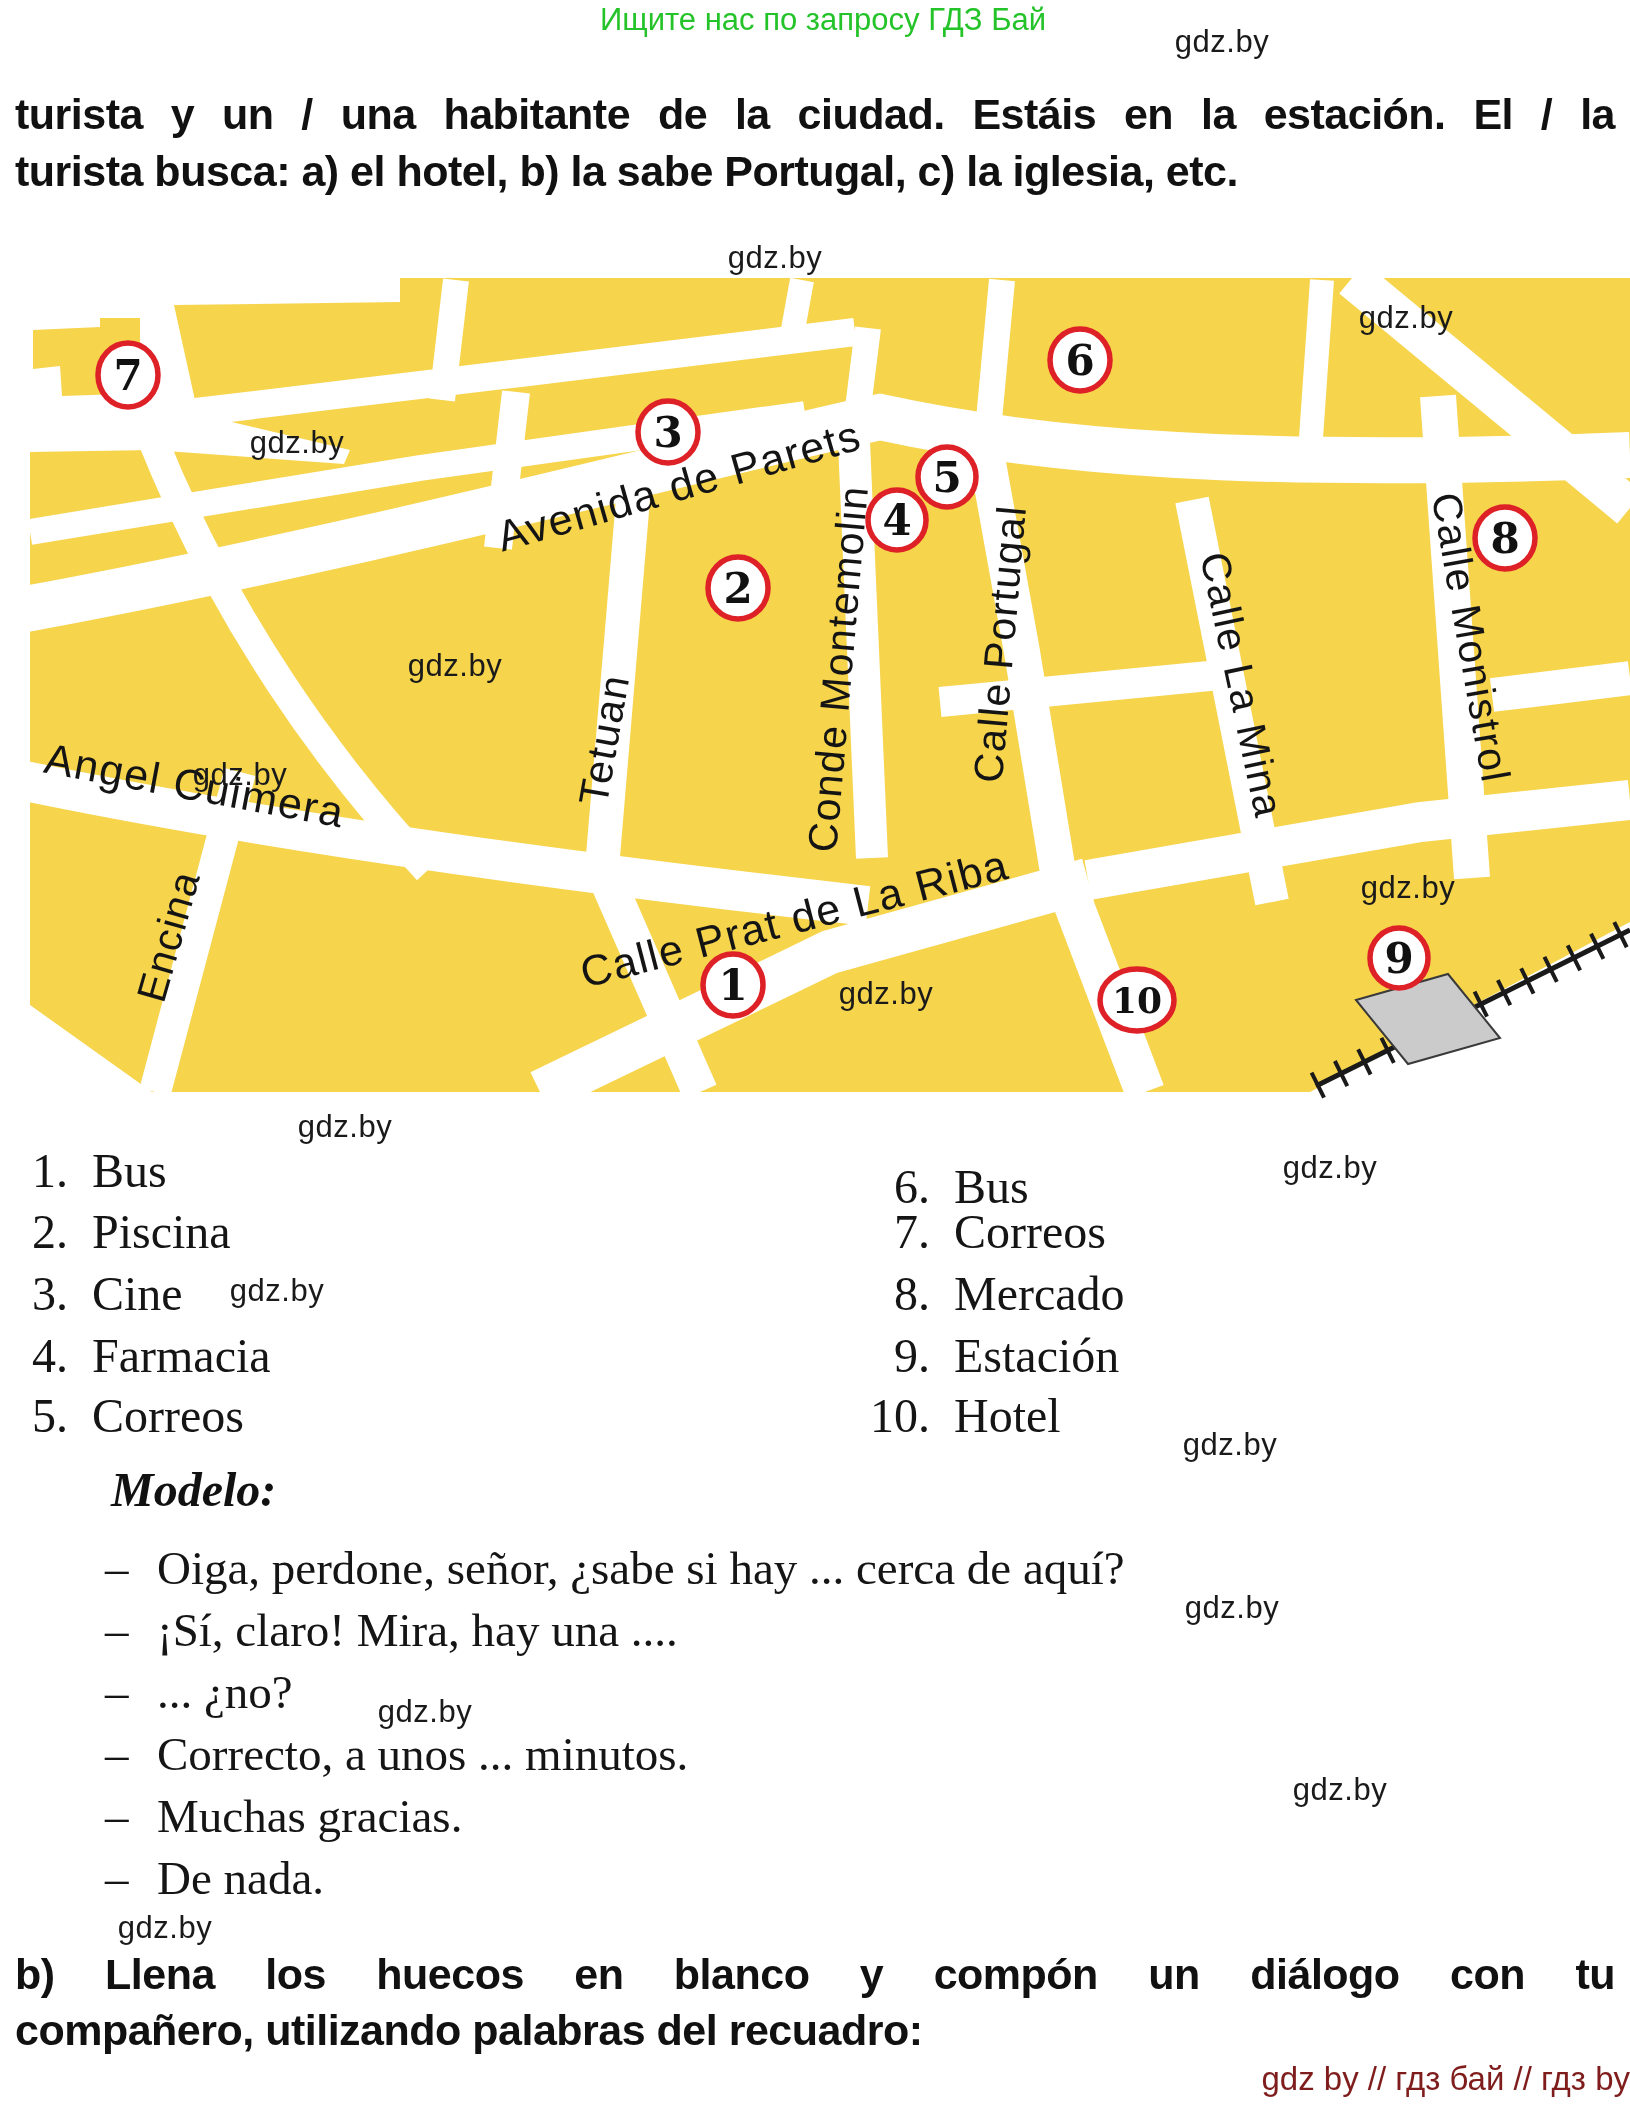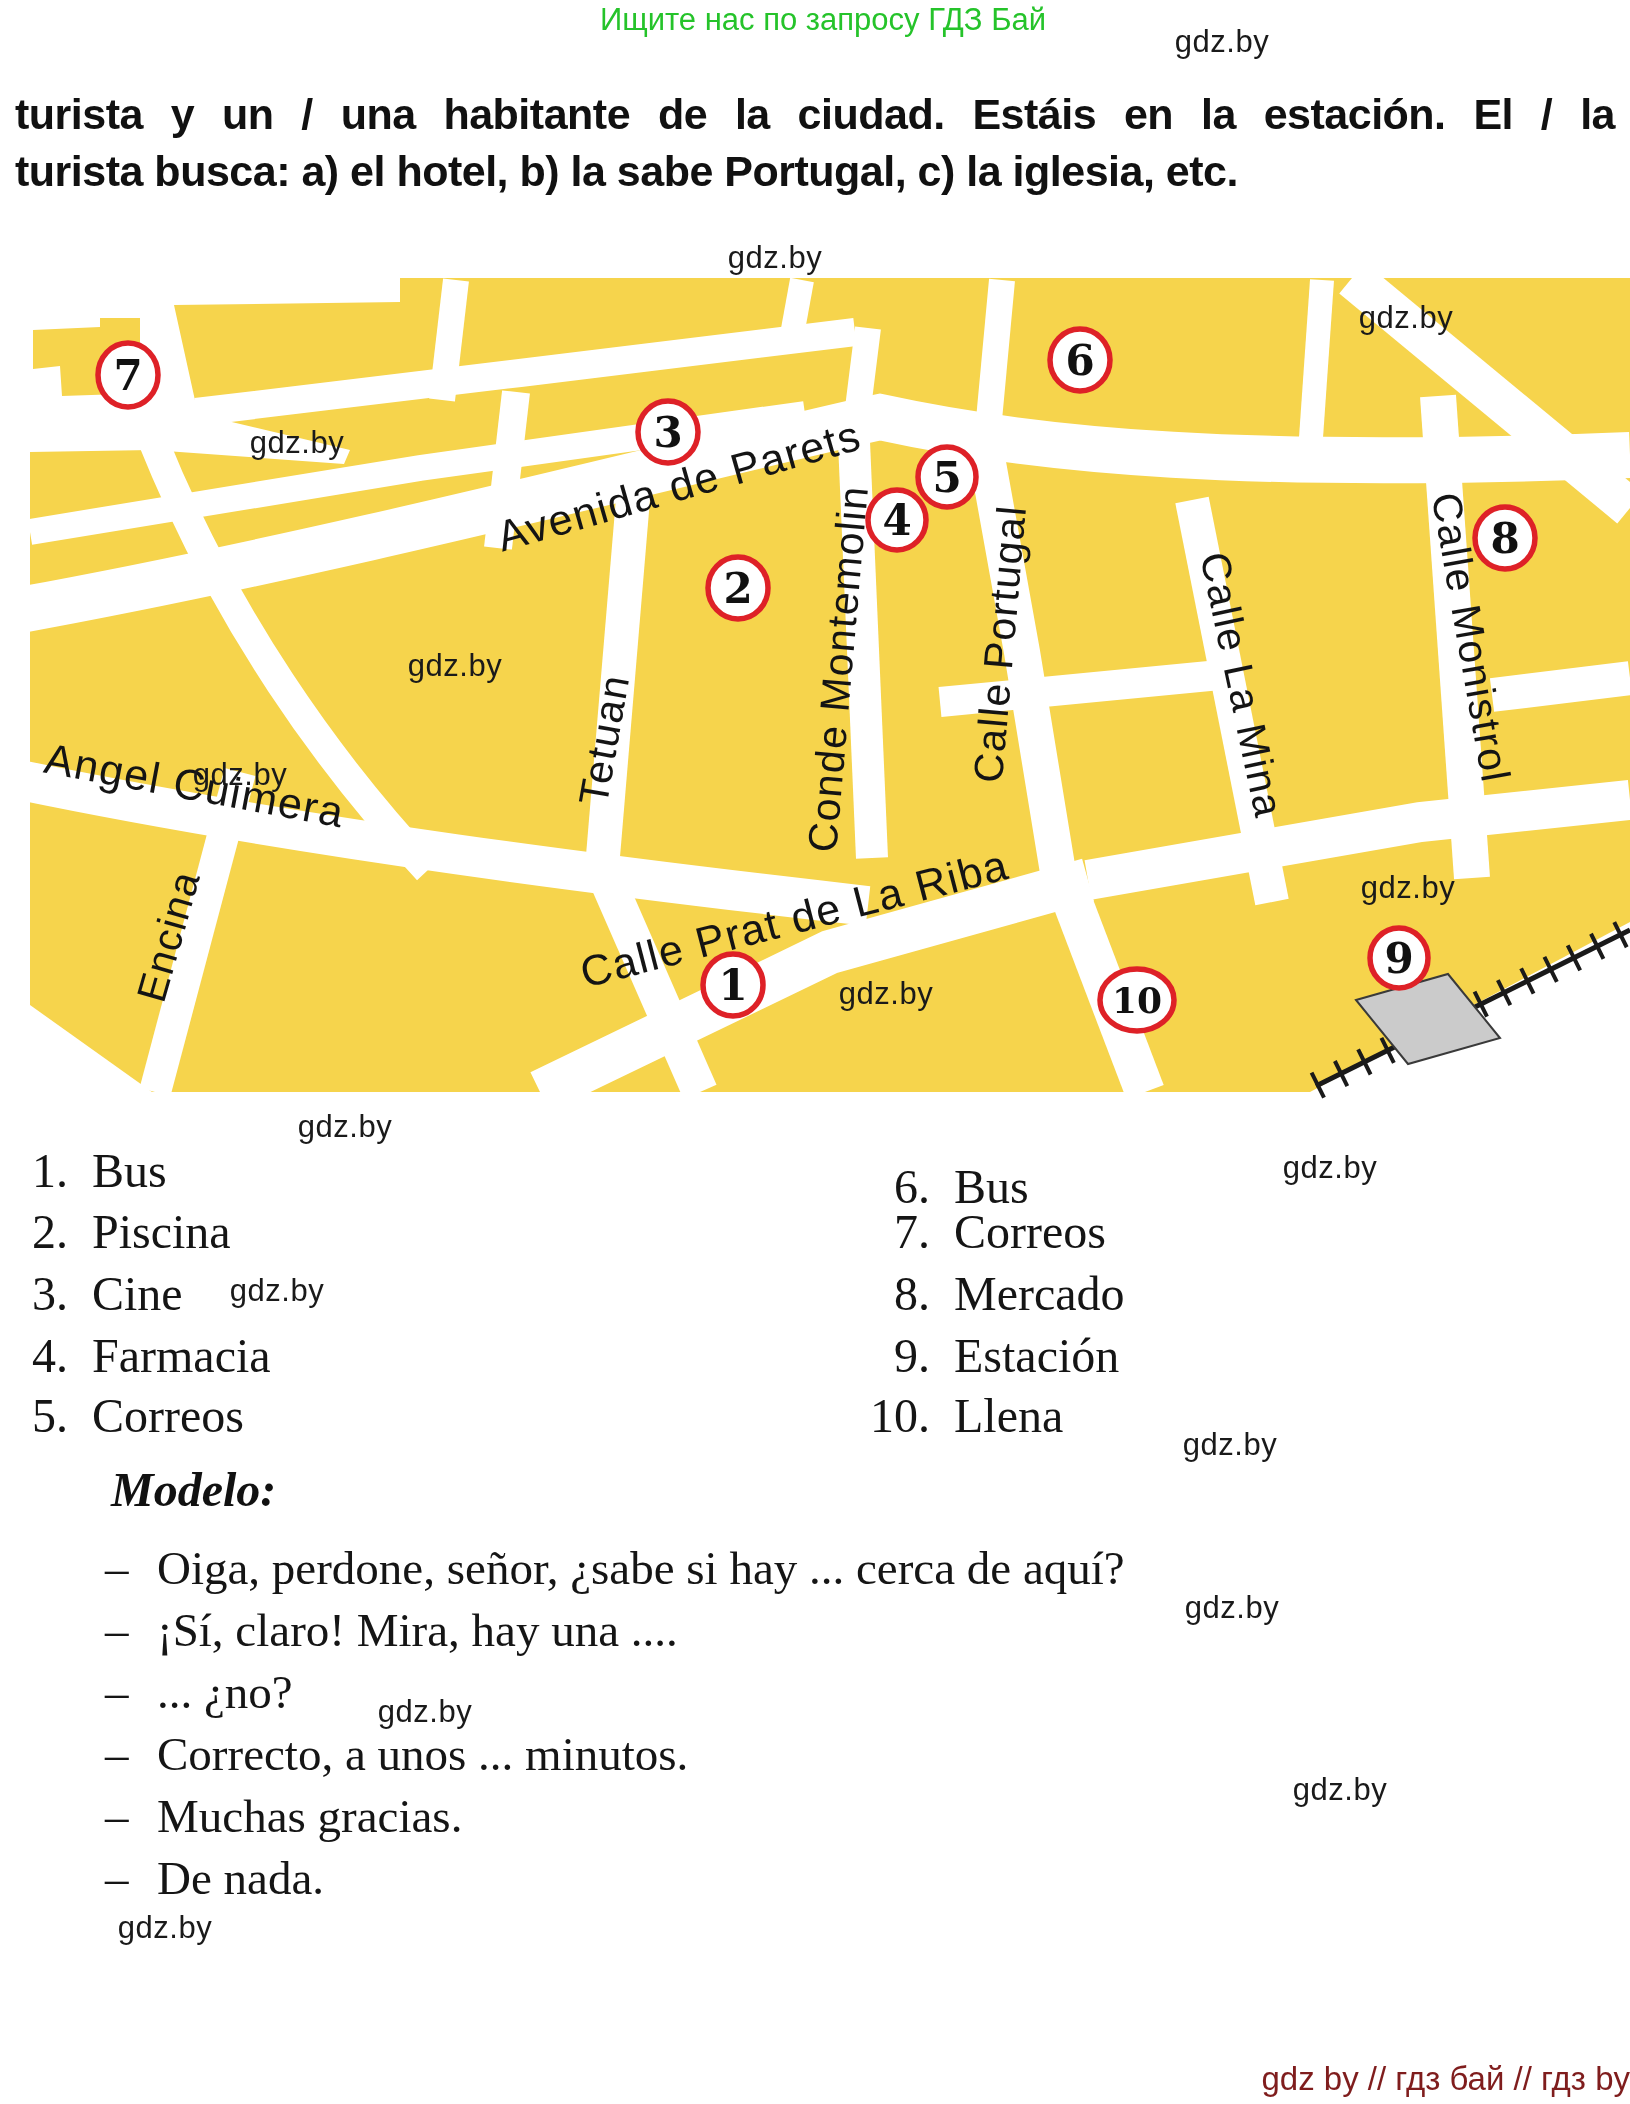--- a/index.html
+++ b/index.html
@@ -150,33 +150,37 @@
   <div>
     <div class="legend-item" style="left:20px;top:1143px;"><span class="n" style="width:48px">1.</span><span class="lab" style="margin-left:24px">Bus</span></div>
     <div class="legend-item" style="left:20px;top:1204px;"><span class="n" style="width:48px">2.</span><span class="lab" style="margin-left:24px">Piscina</span></div>
     <div class="legend-item" style="left:20px;top:1266px;"><span class="n" style="width:48px">3.</span><span class="lab" style="margin-left:24px">Cine</span></div>
     <div class="legend-item" style="left:20px;top:1328px;"><span class="n" style="width:48px">4.</span><span class="lab" style="margin-left:24px">Farmacia</span></div>
     <div class="legend-item" style="left:20px;top:1388px;"><span class="n" style="width:48px">5.</span><span class="lab" style="margin-left:24px">Correos</span></div>
     <div class="legend-item" style="left:845px;top:1143px;margin-top:16px;"><span class="n" style="width:85px">6.</span><span class="lab" style="margin-left:24px">Bus</span></div>
     <div class="legend-item" style="left:845px;top:1204px;"><span class="n" style="width:85px">7.</span><span class="lab" style="margin-left:24px">Correos</span></div>
     <div class="legend-item" style="left:845px;top:1266px;"><span class="n" style="width:85px">8.</span><span class="lab" style="margin-left:24px">Mercado</span></div>
     <div class="legend-item" style="left:845px;top:1328px;"><span class="n" style="width:85px">9.</span><span class="lab" style="margin-left:24px">Estación</span></div>
-    <div class="legend-item" style="left:845px;top:1388px;"><span class="n" style="width:85px">10.</span><span class="lab" style="margin-left:24px">Llena</span></div>
+    <div class="legend-item" style="left:845px;top:1388px;"><span class="n" style="width:85px">10.</span><span class="lab" style="margin-left:24px">Hotel</span></div>
   </div>
 
   <div class="modelo-head">Modelo:</div>
   <div class="dialog">
     <div class="d-row"><span class="d-dash">–</span><span>Oiga, perdone, señor, ¿sabe si hay ... cerca de aquí?</span></div>
     <div class="d-row"><span class="d-dash">–</span><span>¡Sí, claro! Mira, hay una ....</span></div>
     <div class="d-row"><span class="d-dash">–</span><span>... ¿no?</span></div>
     <div class="d-row"><span class="d-dash">–</span><span>Correcto, a unos ... minutos.</span></div>
     <div class="d-row"><span class="d-dash">–</span><span>Muchas gracias.</span></div>
     <div class="d-row"><span class="d-dash">–</span><span>De nada.</span></div>
   </div>
 
+  <div class="partb">
+    <div class="t-line just">b) Llena los huecos en blanco y compón un diálogo con tu</div>
+    <div class="t-line">compañero, utilizando palabras del recuadro:</div>
+  </div>
 
   <div class="promo-bottom">gdz by  //  гдз бай  //  гдз by</div>
 
 <div class="wm" style="left: 1222px; top: 42px;">gdz.by</div>
     <div class="wm" style="left: 775px; top: 258px;">gdz.by</div>
     <div class="wm" style="left: 1406px; top: 318px;">gdz.by</div>
     <div class="wm" style="left: 297px; top: 443px;">gdz.by</div>
     <div class="wm" style="left: 455px; top: 666px;">gdz.by</div>
     <div class="wm" style="left: 240px; top: 775px;">gdz.by</div>
     <div class="wm" style="left: 1408px; top: 888px;">gdz.by</div>

